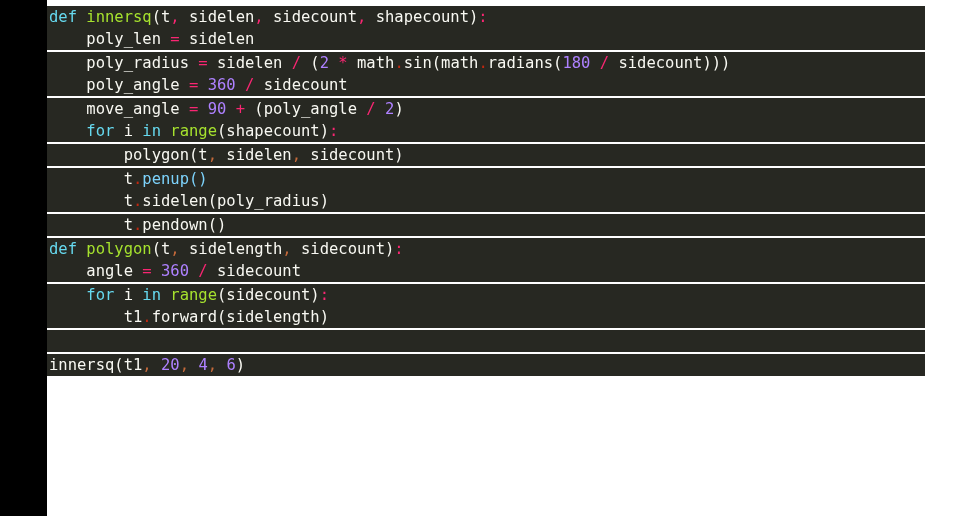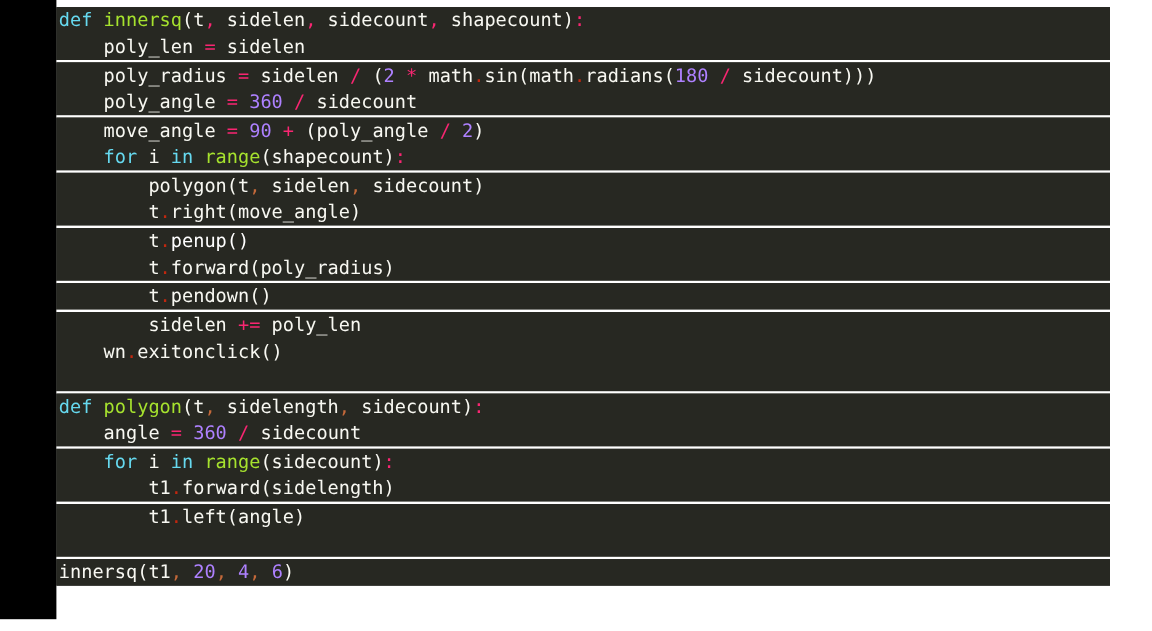--- a/index.html
+++ b/index.html
@@ -101,50 +101,43 @@
       <div class="line"><span class="txt" style="color: rgb(248, 248, 242);">    poly_angle </span><span class="op" style="color: rgb(249, 38, 114);">=</span><span class="txt" style="color: rgb(248, 248, 242);"> </span><span class="num" style="color: rgb(174, 129, 255);">360</span><span class="txt" style="color: rgb(248, 248, 242);"> </span><span class="op" style="color: rgb(249, 38, 114);">/</span><span class="txt" style="color: rgb(248, 248, 242);"> sidecount</span></div>
     </div>
 
     <div class="line-group" style="background-color: rgb(39, 40, 34);">
       <div class="line"><span class="txt" style="color: rgb(248, 248, 242);">    move_angle </span><span class="op" style="color: rgb(249, 38, 114);">=</span><span class="txt" style="color: rgb(248, 248, 242);"> </span><span class="num" style="color: rgb(174, 129, 255);">90</span><span class="txt" style="color: rgb(248, 248, 242);"> </span><span class="op" style="color: rgb(249, 38, 114);">+</span><span class="txt" style="color: rgb(248, 248, 242);"> (poly_angle </span><span class="op" style="color: rgb(249, 38, 114);">/</span><span class="txt" style="color: rgb(248, 248, 242);"> </span><span class="num" style="color: rgb(174, 129, 255);">2</span><span class="txt" style="color: rgb(248, 248, 242);">)</span></div>
       <div class="line"><span class="txt" style="color: rgb(248, 248, 242);">    </span><span class="kw" style="color: rgb(102, 217, 239);">for</span><span class="txt" style="color: rgb(248, 248, 242);"> i </span><span class="kw" style="color: rgb(102, 217, 239);">in</span><span class="txt" style="color: rgb(248, 248, 242);"> </span><span class="fn" style="color: rgb(166, 226, 46);">range</span><span class="txt" style="color: rgb(248, 248, 242);">(shapecount)</span><span class="op" style="color: rgb(249, 38, 114);">:</span></div>
     </div>
 
     <div class="line-group" style="background-color: rgb(39, 40, 34);">
       <div class="line"><span class="txt" style="color: rgb(248, 248, 242);">        polygon(t</span><span class="comma" style="color: rgb(196, 105, 58);">,</span><span class="txt" style="color: rgb(248, 248, 242);"> sidelen</span><span class="comma" style="color: rgb(196, 105, 58);">,</span><span class="txt" style="color: rgb(248, 248, 242);"> sidecount)</span></div>
-      <div class="line"><span class="txt" style="color: rgb(248, 248, 242);">        t</span><span class="dot" style="color: rgb(193, 39, 15);">.</span><span class="txt" style="color: rgb(248, 248, 242);">right(move_angle)</span></div>
     </div>
 
     <div class="line-group" style="background-color: rgb(39, 40, 34);">
-      <div class="line"><span class="txt" style="color: rgb(248, 248, 242);">        t</span><span class="dot" style="color: rgb(193, 39, 15);">.</span><span class="txt" style="color: #ffffff;">penup()</span></div>
-      <div class="line"><span class="txt" style="color: rgb(248, 248, 242);">        t</span><span class="dot" style="color: rgb(193, 39, 15);">.</span><span class="txt" style="color: rgb(248, 248, 242);">forward(poly_radius)</span></div>
+      <div class="line"><span class="txt" style="color: rgb(248, 248, 242);">        t</span><span class="dot" style="color: rgb(193, 39, 15);">.</span><span class="txt" style="color: #7dd3fc;">penup()</span></div>
+      <div class="line"><span class="txt" style="color: rgb(248, 248, 242);">        t</span><span class="dot" style="color: rgb(193, 39, 15);">.</span><span class="txt" style="color: rgb(248, 248, 242);">sidelen(poly_radius)</span></div>
     </div>
 
     <div class="line-group" style="background-color: rgb(39, 40, 34);">
       <div class="line"><span class="txt" style="color: rgb(248, 248, 242);">        t</span><span class="dot" style="color: rgb(193, 39, 15);">.</span><span class="txt" style="color: rgb(248, 248, 242);">pendown()</span></div>
     </div>
 
-    <div class="line-group" style="background-color: rgb(39, 40, 34);">
-      <div class="line"><span class="txt" style="color: rgb(248, 248, 242);">        sidelen </span><span class="op" style="color: rgb(249, 38, 114);">+=</span><span class="txt" style="color: rgb(248, 248, 242);"> poly_len</span></div>
-      <div class="line"><span class="txt" style="color: rgb(248, 248, 242);">    wn</span><span class="dot" style="color: rgb(193, 39, 15);">.</span><span class="txt" style="color: rgb(248, 248, 242);">exitonclick()</span></div>
-      <div class="line spacer-line"></div>
-    </div>
 
     <div class="line-group" style="background-color: rgb(39, 40, 34);">
       <div class="line"><span class="kw" style="color: rgb(102, 217, 239);">def</span><span class="txt" style="color: rgb(248, 248, 242);"> </span><span class="fn" style="color: rgb(166, 226, 46);">polygon</span><span class="txt" style="color: rgb(248, 248, 242);">(t</span><span class="comma" style="color: rgb(196, 105, 58);">,</span><span class="txt" style="color: rgb(248, 248, 242);"> sidelength</span><span class="comma" style="color: rgb(196, 105, 58);">,</span><span class="txt" style="color: rgb(248, 248, 242);"> sidecount)</span><span class="op" style="color: rgb(249, 38, 114);">:</span></div>
       <div class="line"><span class="txt" style="color: rgb(248, 248, 242);">    angle </span><span class="op" style="color: rgb(249, 38, 114);">=</span><span class="txt" style="color: rgb(248, 248, 242);"> </span><span class="num" style="color: rgb(174, 129, 255);">360</span><span class="txt" style="color: rgb(248, 248, 242);"> </span><span class="op" style="color: rgb(249, 38, 114);">/</span><span class="txt" style="color: rgb(248, 248, 242);"> sidecount</span></div>
     </div>
 
     <div class="line-group" style="background-color: rgb(39, 40, 34);">
       <div class="line"><span class="txt" style="color: rgb(248, 248, 242);">    </span><span class="kw" style="color: rgb(102, 217, 239);">for</span><span class="txt" style="color: rgb(248, 248, 242);"> i </span><span class="kw" style="color: rgb(102, 217, 239);">in</span><span class="txt" style="color: rgb(248, 248, 242);"> </span><span class="fn" style="color: rgb(166, 226, 46);">range</span><span class="txt" style="color: rgb(248, 248, 242);">(sidecount)</span><span class="op" style="color: rgb(249, 38, 114);">:</span></div>
       <div class="line"><span class="txt" style="color: rgb(248, 248, 242);">        t1</span><span class="dot" style="color: rgb(193, 39, 15);">.</span><span class="txt" style="color: rgb(248, 248, 242);">forward(sidelength)</span></div>
     </div>
 
     <div class="line-group" style="background-color: rgb(39, 40, 34);">
-      <div class="line"><span class="txt" style="color: rgb(248, 248, 242);">        t1</span><span class="dot" style="color: rgb(193, 39, 15);">.</span><span class="txt" style="color: rgb(248, 248, 242);">left(angle)</span></div>
       <div class="line spacer-line"></div>
     </div>
 
     <div class="line-group no-rule" style="background-color: rgb(39, 40, 34);">
       <div class="line"><span class="txt" style="color: rgb(248, 248, 242);">innersq(t1</span><span class="comma" style="color: rgb(196, 105, 58);">,</span><span class="txt" style="color: rgb(248, 248, 242);"> </span><span class="num" style="color: rgb(174, 129, 255);">20</span><span class="comma" style="color: rgb(196, 105, 58);">,</span><span class="txt" style="color: rgb(248, 248, 242);"> </span><span class="num" style="color: rgb(174, 129, 255);">4</span><span class="comma" style="color: rgb(196, 105, 58);">,</span><span class="txt" style="color: rgb(248, 248, 242);"> </span><span class="num" style="color: rgb(174, 129, 255);">6</span><span class="txt" style="color: rgb(248, 248, 242);">)</span></div>
     </div>
 
   </div>
 </div>
 

